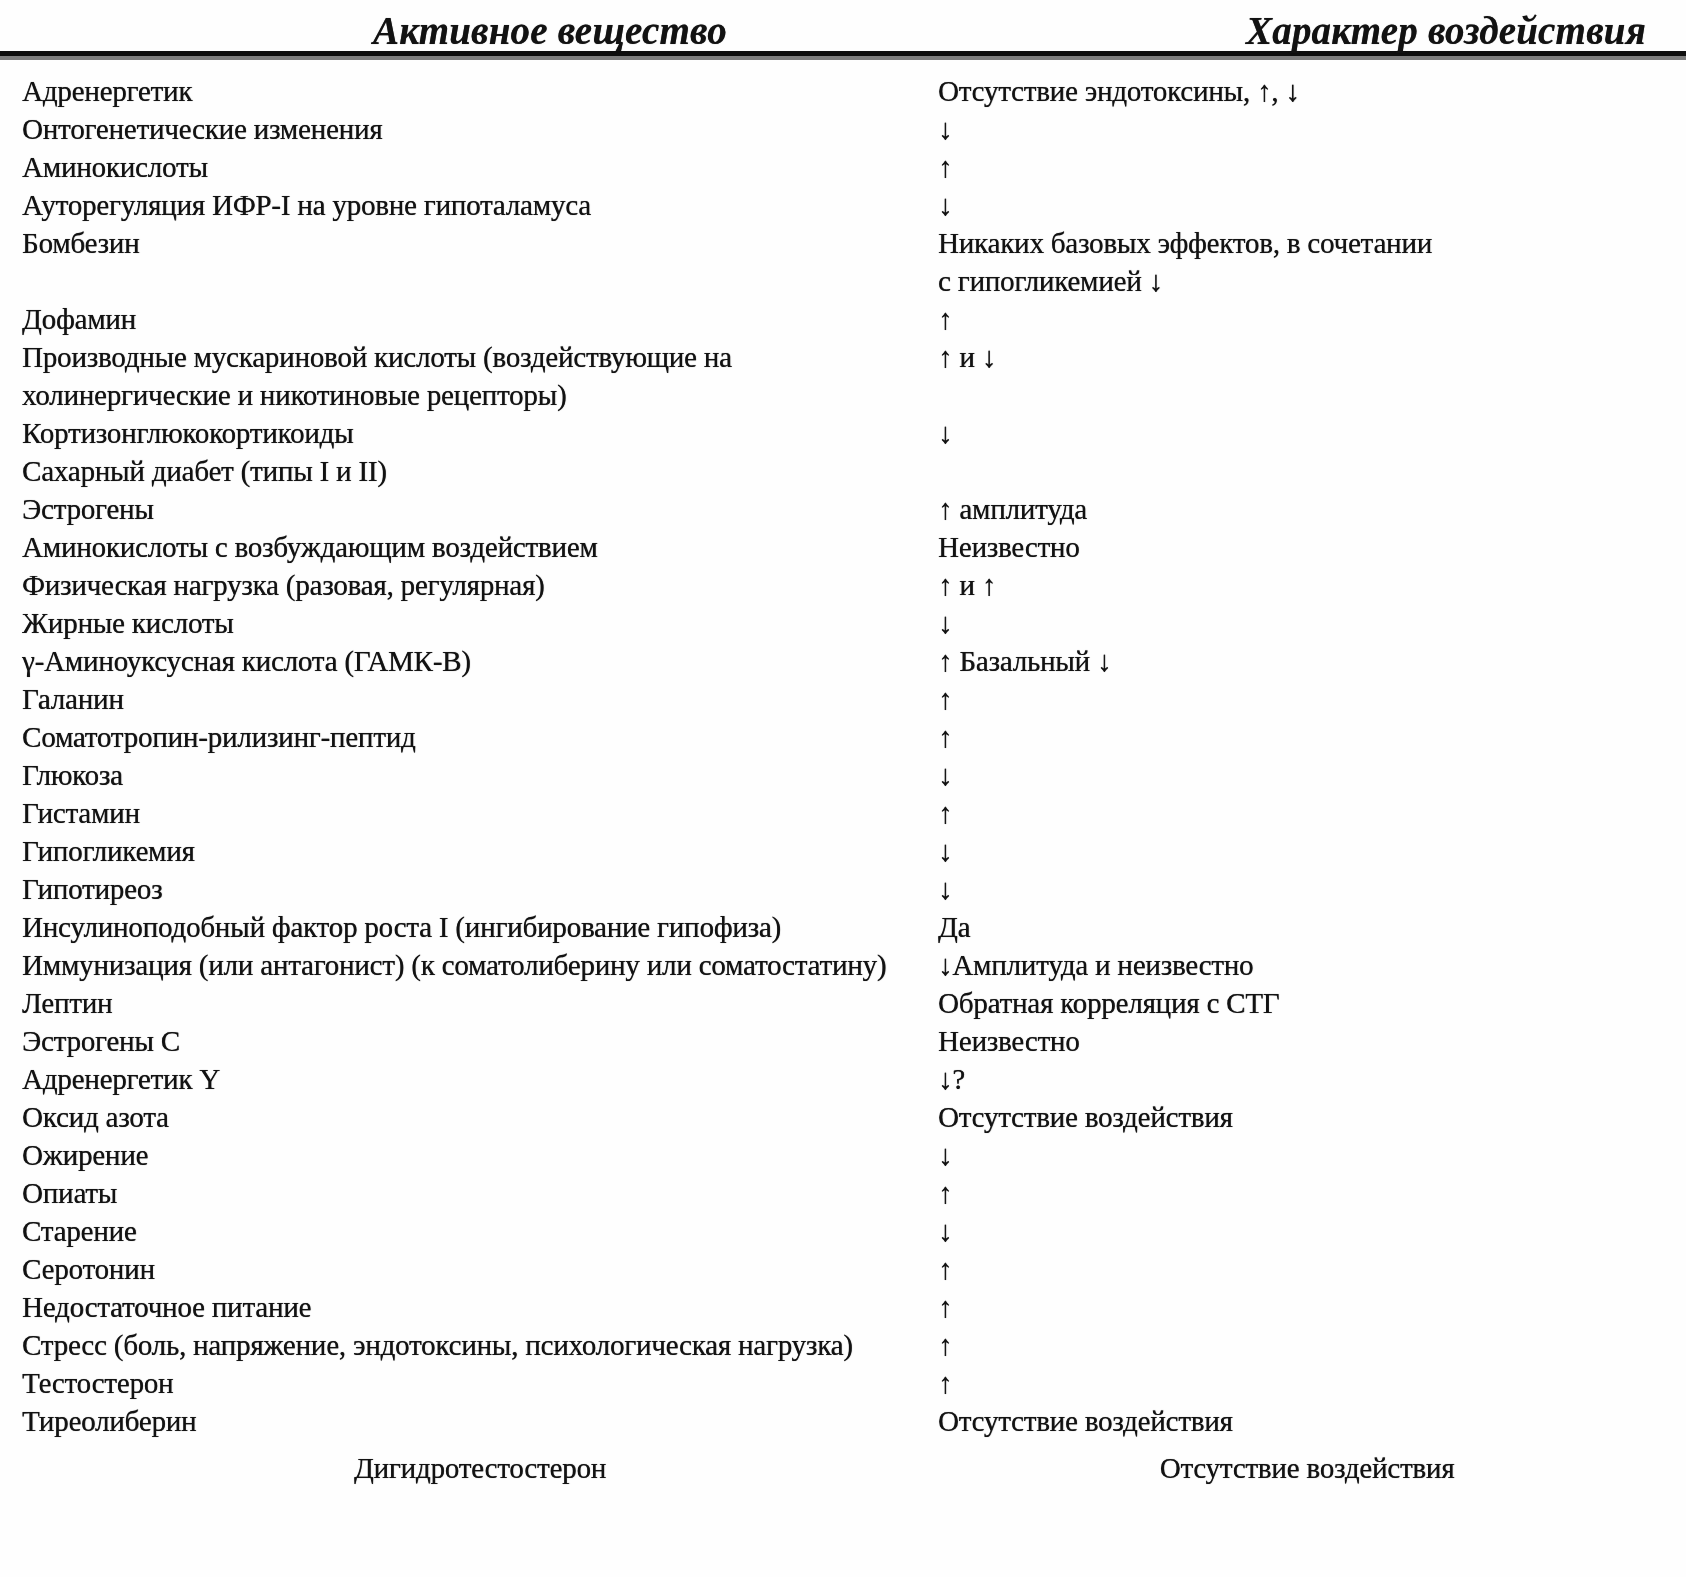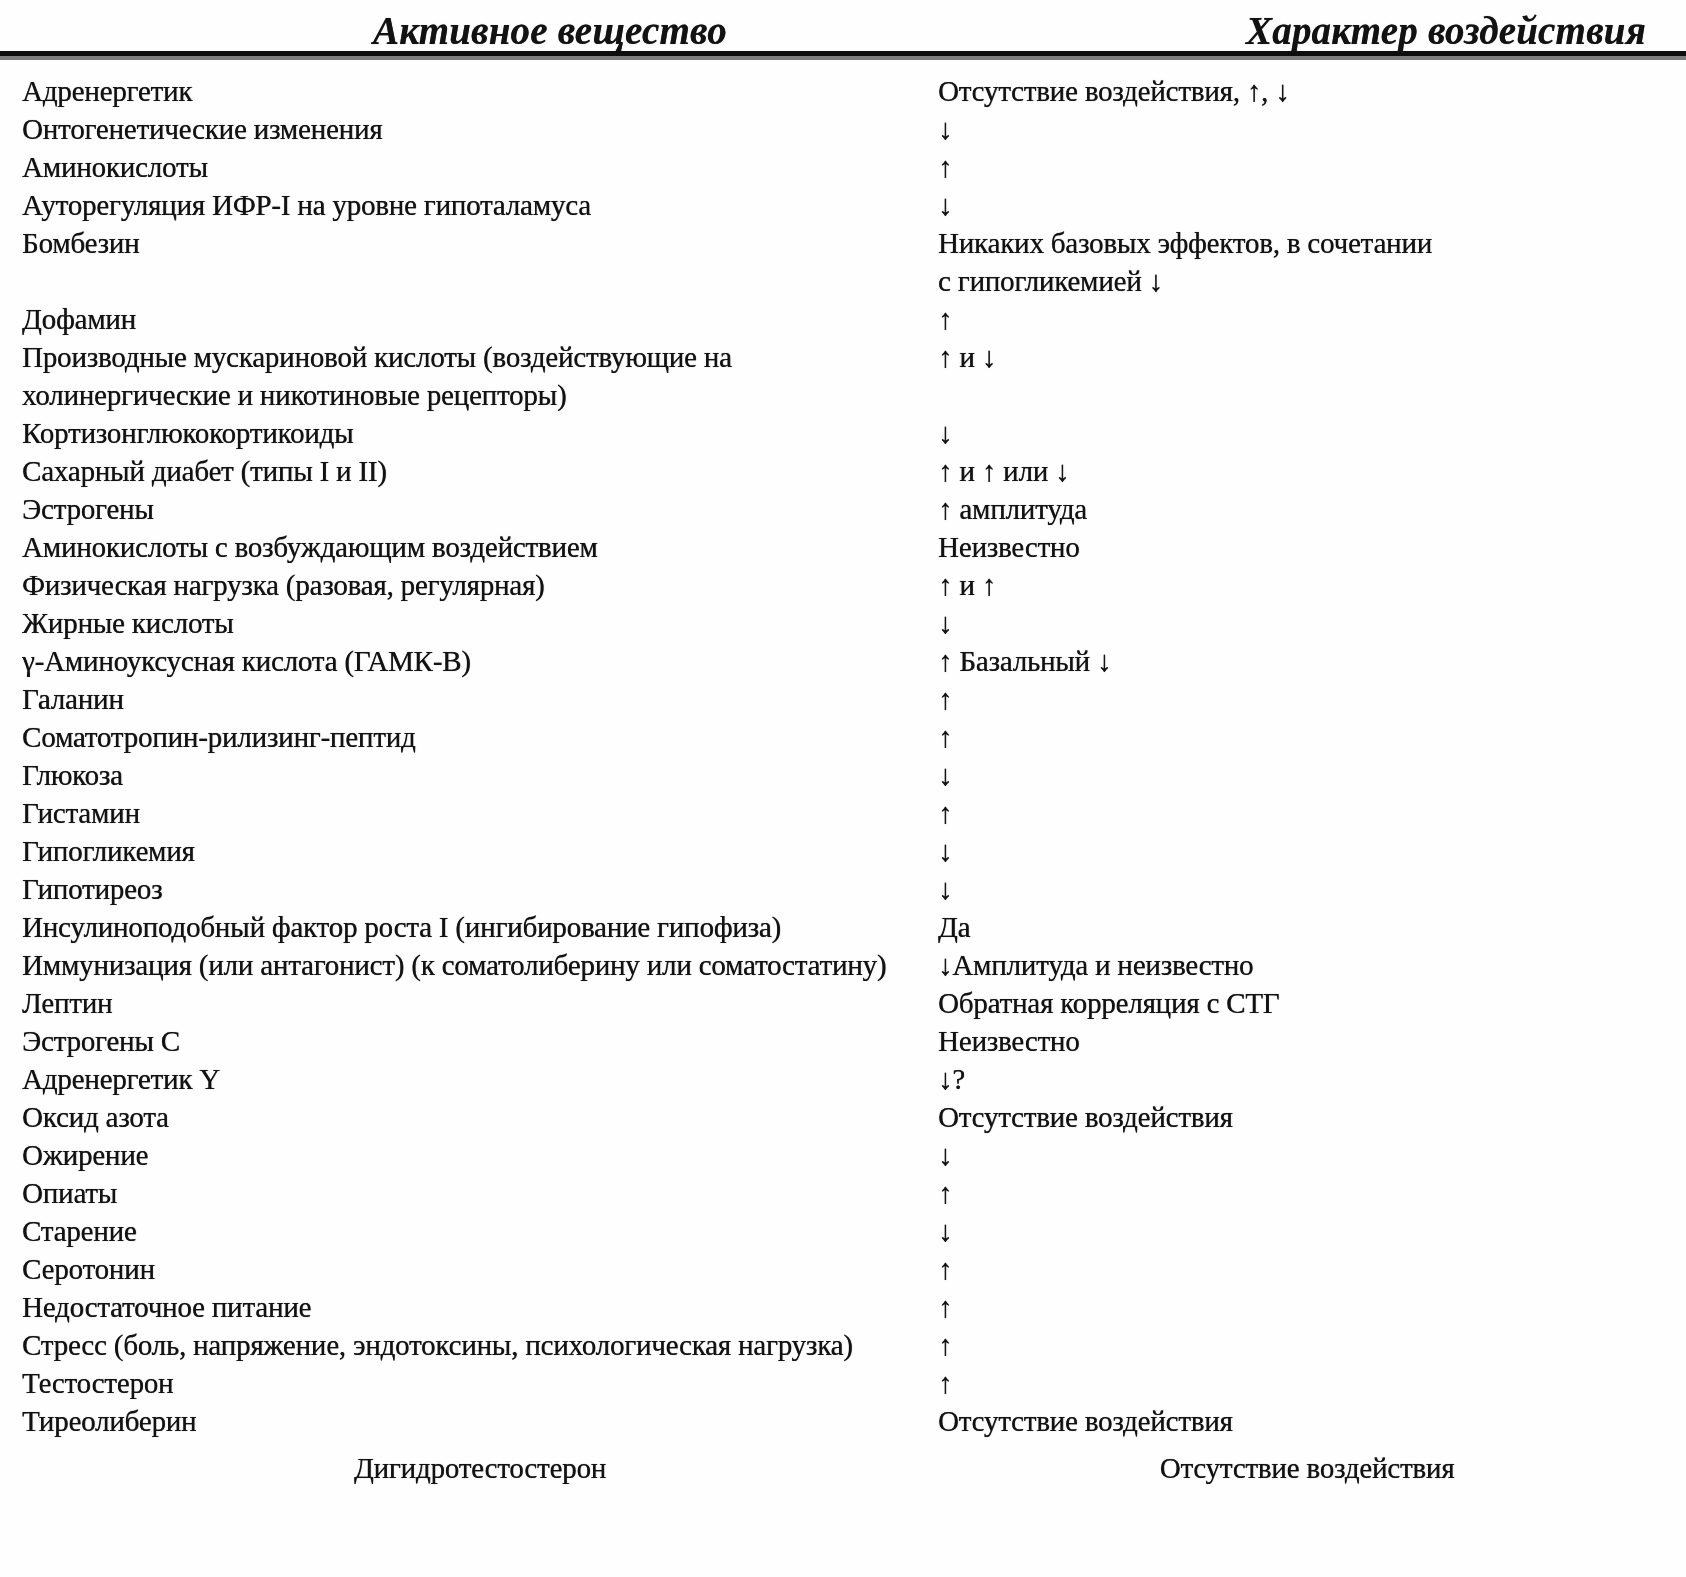--- a/index.html
+++ b/index.html
@@ -72,21 +72,21 @@
   <div class="thead">
     <span class="col-header sub">Активное вещество</span>
     <span class="col-header eff">Характер воздействия</span>
   </div>
 
   <div class="rule"></div>
 
   <div class="tbody" id="rows">
     <div class="row">
       <div class="cell sub">Адренергетик</div>
-      <div class="cell eff">Отсутствие воздействия, ↑, ↓</div>
+      <div class="cell eff">Отсутствие эндотоксины, ↑, ↓</div>
     </div>
 
     <div class="row">
       <div class="cell sub">Онтогенетические изменения</div>
       <div class="cell eff">↓</div>
     </div>
 
     <div class="row">
       <div class="cell sub">Аминокислоты</div>
       <div class="cell eff">↑</div>
@@ -114,21 +114,20 @@
       <div class="cell eff">↑ и ↓</div>
     </div>
 
     <div class="row">
       <div class="cell sub">Кортизонглюкокортикоиды</div>
       <div class="cell eff">↓</div>
     </div>
 
     <div class="row">
       <div class="cell sub">Сахарный диабет (типы I и II)</div>
-      <div class="cell eff">↑ и ↑ или ↓</div>
     </div>
 
     <div class="row">
       <div class="cell sub">Эстрогены</div>
       <div class="cell eff">↑ амплитуда</div>
     </div>
 
     <div class="row">
       <div class="cell sub">Аминокислоты с возбуждающим воздействием</div>
       <div class="cell eff">Неизвестно</div>

